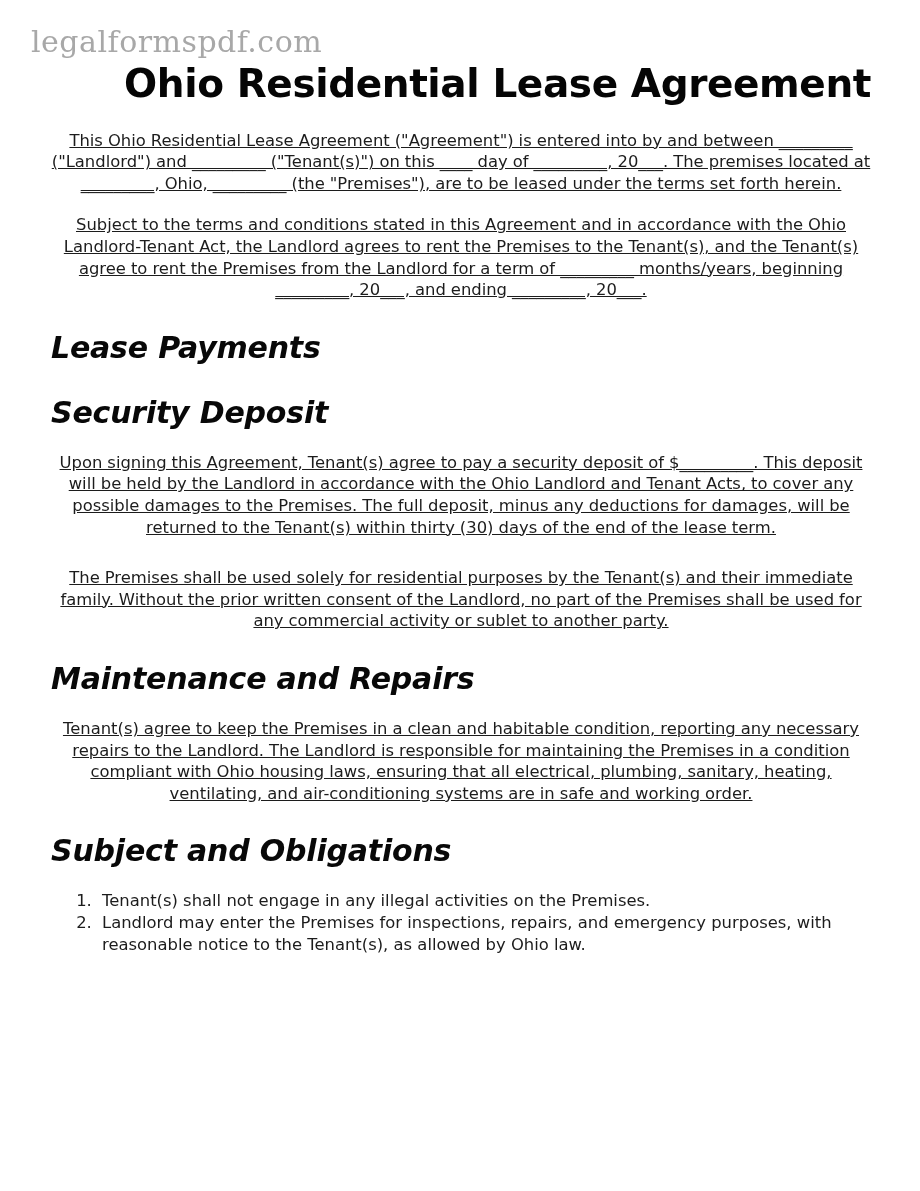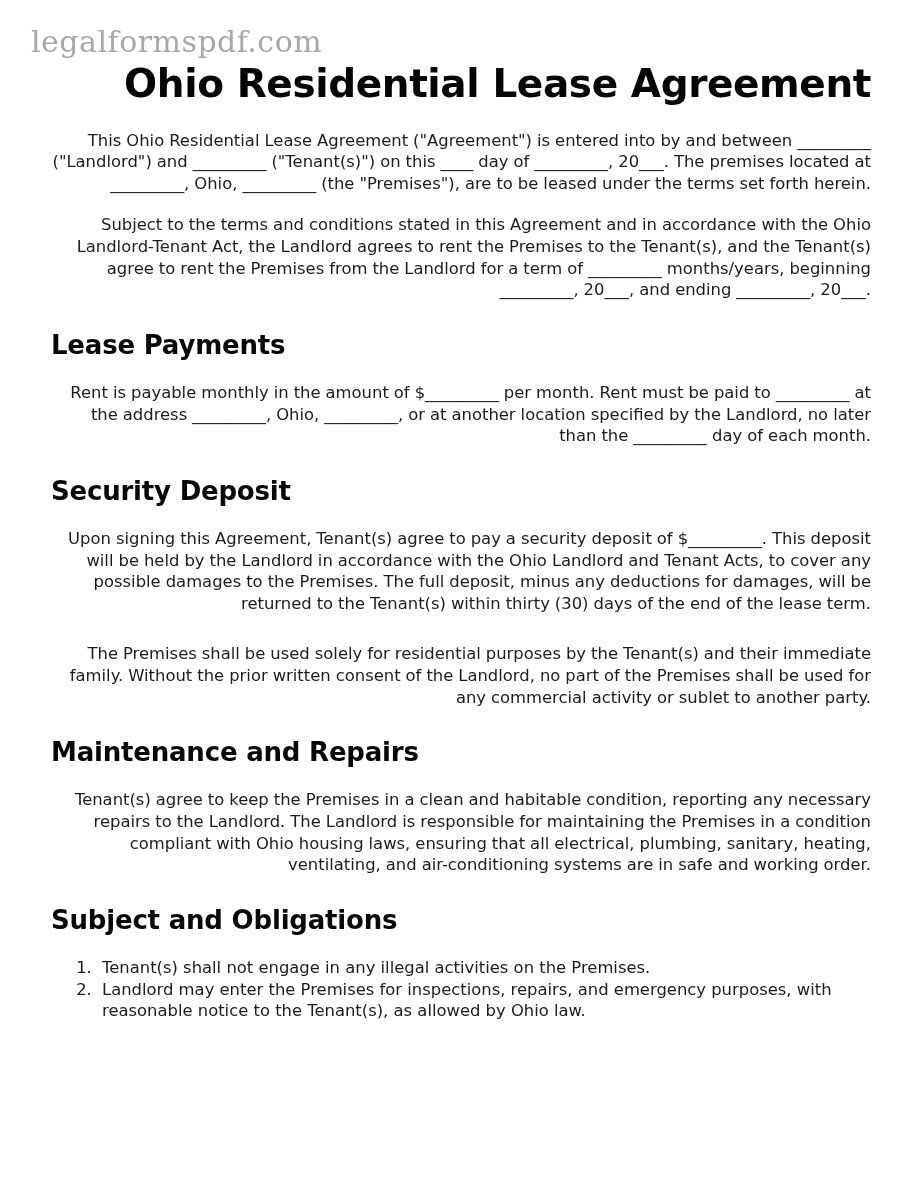--- a/index.html
+++ b/index.html
@@ -53,38 +53,40 @@
     line-height: 1.12;
     letter-spacing: -0.4px;
     color: #050505;
     margin: 0 0 24px 0;
     white-space: nowrap;
     text-align: right;
   }
 
   h2.section-title {
     font-family: "DejaVu Sans", "Liberation Sans", sans-serif;
-    font-size: 26px;
+    font-size: 30px;
     font-weight: bold;
     letter-spacing: -0.2px;
     color: #080808;
     line-height: 1.2;
     margin: 0;
     padding: 0;
+    font-style: italic;
   }
 
   p.body-text {
     font-family: "DejaVu Sans", "Liberation Sans", sans-serif;
     font-size: 16.4px;
     line-height: 21.6px;
     color: #1c1c1c;
     margin: 0;
     padding: 0;
-    text-align: right;
+    text-align: center;
     word-spacing: -0.2px;
+    text-decoration: underline;
   }
 
   
   .para-block      { margin-top: 20px; }
   .para-block.first{ margin-top: 0; }
   .section-block   { margin-top: 29px; }
   .section-block > p.body-text,
   .section-block > ol.clause-list { margin-top: 21px; }
 
   ol.clause-list {
@@ -115,21 +117,20 @@
     <div class="para-block first">
       <p class="body-text">This Ohio Residential Lease Agreement ("Agreement") is entered into by and between _________ ("Landlord") and _________ ("Tenant(s)") on this ____ day of _________, 20___. The premises located at _________, Ohio, _________ (the "Premises"), are to be leased under the terms set forth herein.</p>
     </div>
 
     <div class="para-block">
       <p class="body-text">Subject to the terms and conditions stated in this Agreement and in accordance with the Ohio Landlord-Tenant Act, the Landlord agrees to rent the Premises to the Tenant(s), and the Tenant(s) agree to rent the Premises from the Landlord for a term of _________ months/years, beginning _________, 20___, and ending _________, 20___.</p>
     </div>
 
     <div class="section-block">
       <h2 class="section-title">Lease Payments</h2>
-      <p class="body-text">Rent is payable monthly in the amount of $_________ per month. Rent must be paid to _________ at the address _________, Ohio, _________, or at another location specified by the Landlord, no later than the _________ day of each month.</p>
     </div>
 
     <div class="section-block">
       <h2 class="section-title">Security Deposit</h2>
       <p class="body-text">Upon signing this Agreement, Tenant(s) agree to pay a security deposit of $_________. This deposit will be held by the Landlord in accordance with the Ohio Landlord and Tenant Acts, to cover any possible damages to the Premises. The full deposit, minus any deductions for damages, will be returned to the Tenant(s) within thirty (30) days of the end of the lease term.</p>
     </div>
 
     <div class="section-block">
       <p class="body-text">The Premises shall be used solely for residential purposes by the Tenant(s) and their immediate family. Without the prior written consent of the Landlord, no part of the Premises shall be used for any commercial activity or sublet to another party.</p>
     </div>

